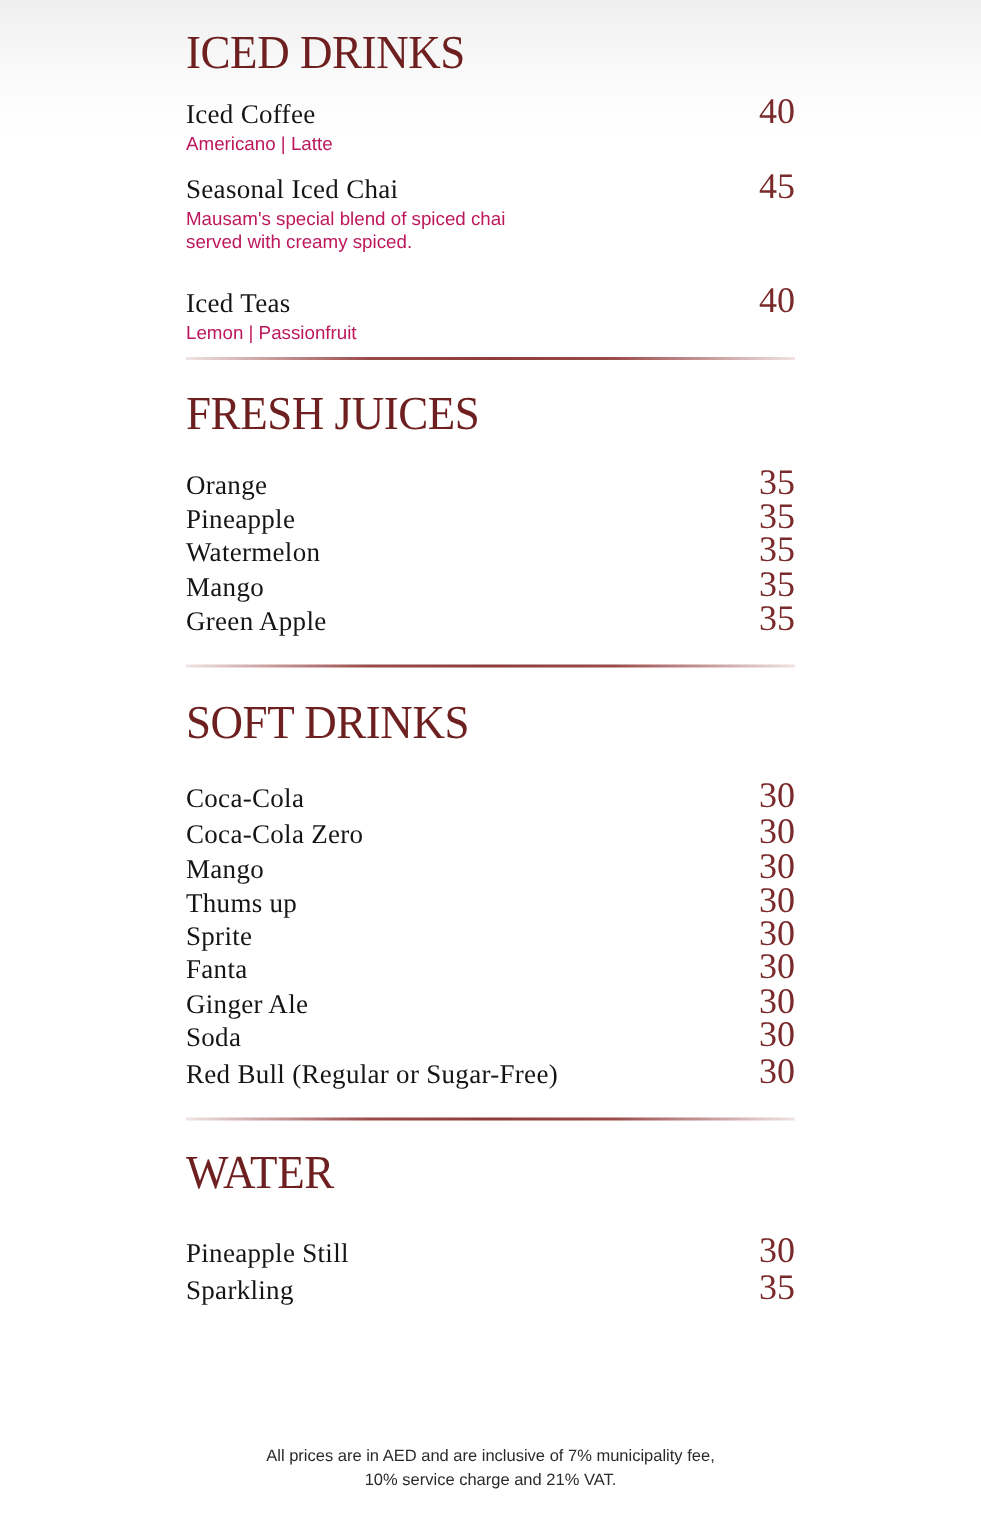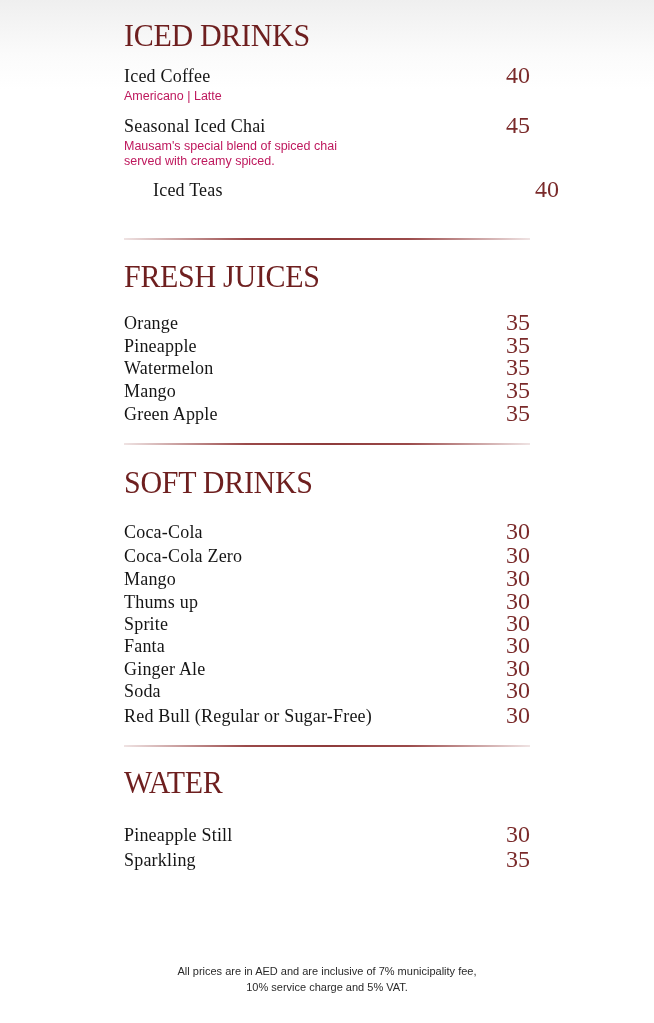--- a/index.html
+++ b/index.html
@@ -84,22 +84,23 @@
     <div class="item-desc">Americano | Latte</div>
     <div class="item-price">40</div>
   </div>
 
   <div class="item" style="top:116px;">
     <div class="item-name">Seasonal Iced Chai</div>
     <div class="item-desc" style="width:220px;">Mausam's special blend of spiced chai served with creamy spiced.</div>
     <div class="item-price">45</div>
   </div>
 
-  <div class="item" style="top:180px;margin-left:29px;">
+  <div class="item" style="top:192px;">
     <div class="item-name">Iced Teas</div>
+    <div class="item-desc">Lemon | Passionfruit</div>
     <div class="item-price">40</div>
   </div>
 
   <div class="divider" style="top:238px;"></div>
 
   <div class="section-title" style="top:259px;">FRESH JUICES</div>
 
   <div class="item" style="top:313px;">
     <div class="item-name">Orange</div>
     <div class="item-price">35</div>
@@ -172,14 +173,14 @@
   </div>
   <div class="item" style="top:850px;">
     <div class="item-name">Sparkling</div>
     <div class="item-price">35</div>
   </div>
 
 </div>
 
 <div class="footnote">
   <div>All prices are in AED and are inclusive of 7% municipality fee,</div>
-  <div>10% service charge and 5% VAT.</div>
+  <div>10% service charge and 21% VAT.</div>
 </div>
 
 </body></html>

